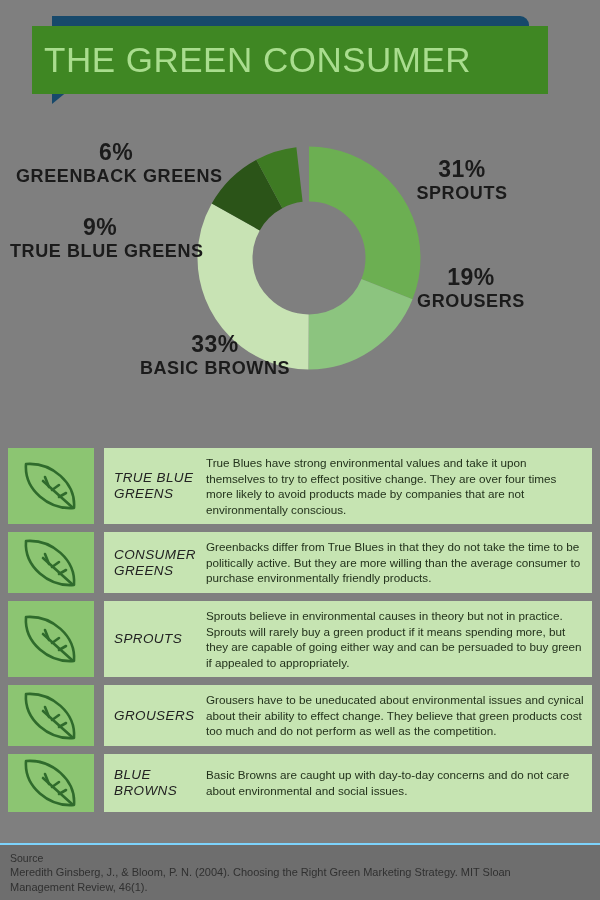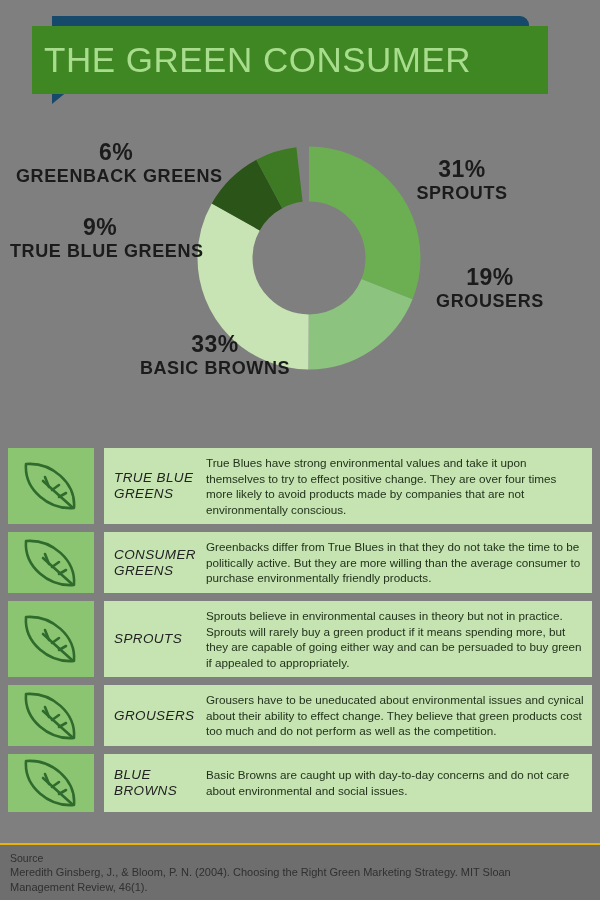--- a/index.html
+++ b/index.html
@@ -86,21 +86,21 @@
   }
   .lbl .nm {
     display: block;
     font-size: 18px;
     font-weight: bold;
     letter-spacing: 0.6px;
   }
   .lbl-greenback { left: 16px;  top: 30px;  width: 200px; }
   .lbl-trueblue  { left: 10px;  top: 105px; width: 180px; }
   .lbl-sprouts   { left: 397px; top: 27px;  width: 130px; margin-top: 20px; }
-  .lbl-grousers  { left: 419px; top: 155px; width: 142px; }
+  .lbl-grousers  { left: 400px; top: 155px; width: 142px; }
   .lbl-browns    { left: 125px; top: 222px; width: 180px; }
 
   
   .rows {
     position: absolute;
     left: 0;
     top: 448px;
     width: 600px;
   }
   .row {
@@ -145,21 +145,21 @@
   }
 
   
   .footer {
     position: absolute;
     left: 0;
     bottom: 0;
     width: 600px;
     height: 57px;
     background: #6e6e6e;
-    border-top: 2px solid #eab308;
+    border-top: 2px solid #7dd3fc;
     box-sizing: border-box;
     padding: 6px 10px;
   }
   .footer-label {
     font-size: 10.5px;
     color: #303030;
     line-height: 1.35;
   }
   .footer-text {
     font-size: 11px;

